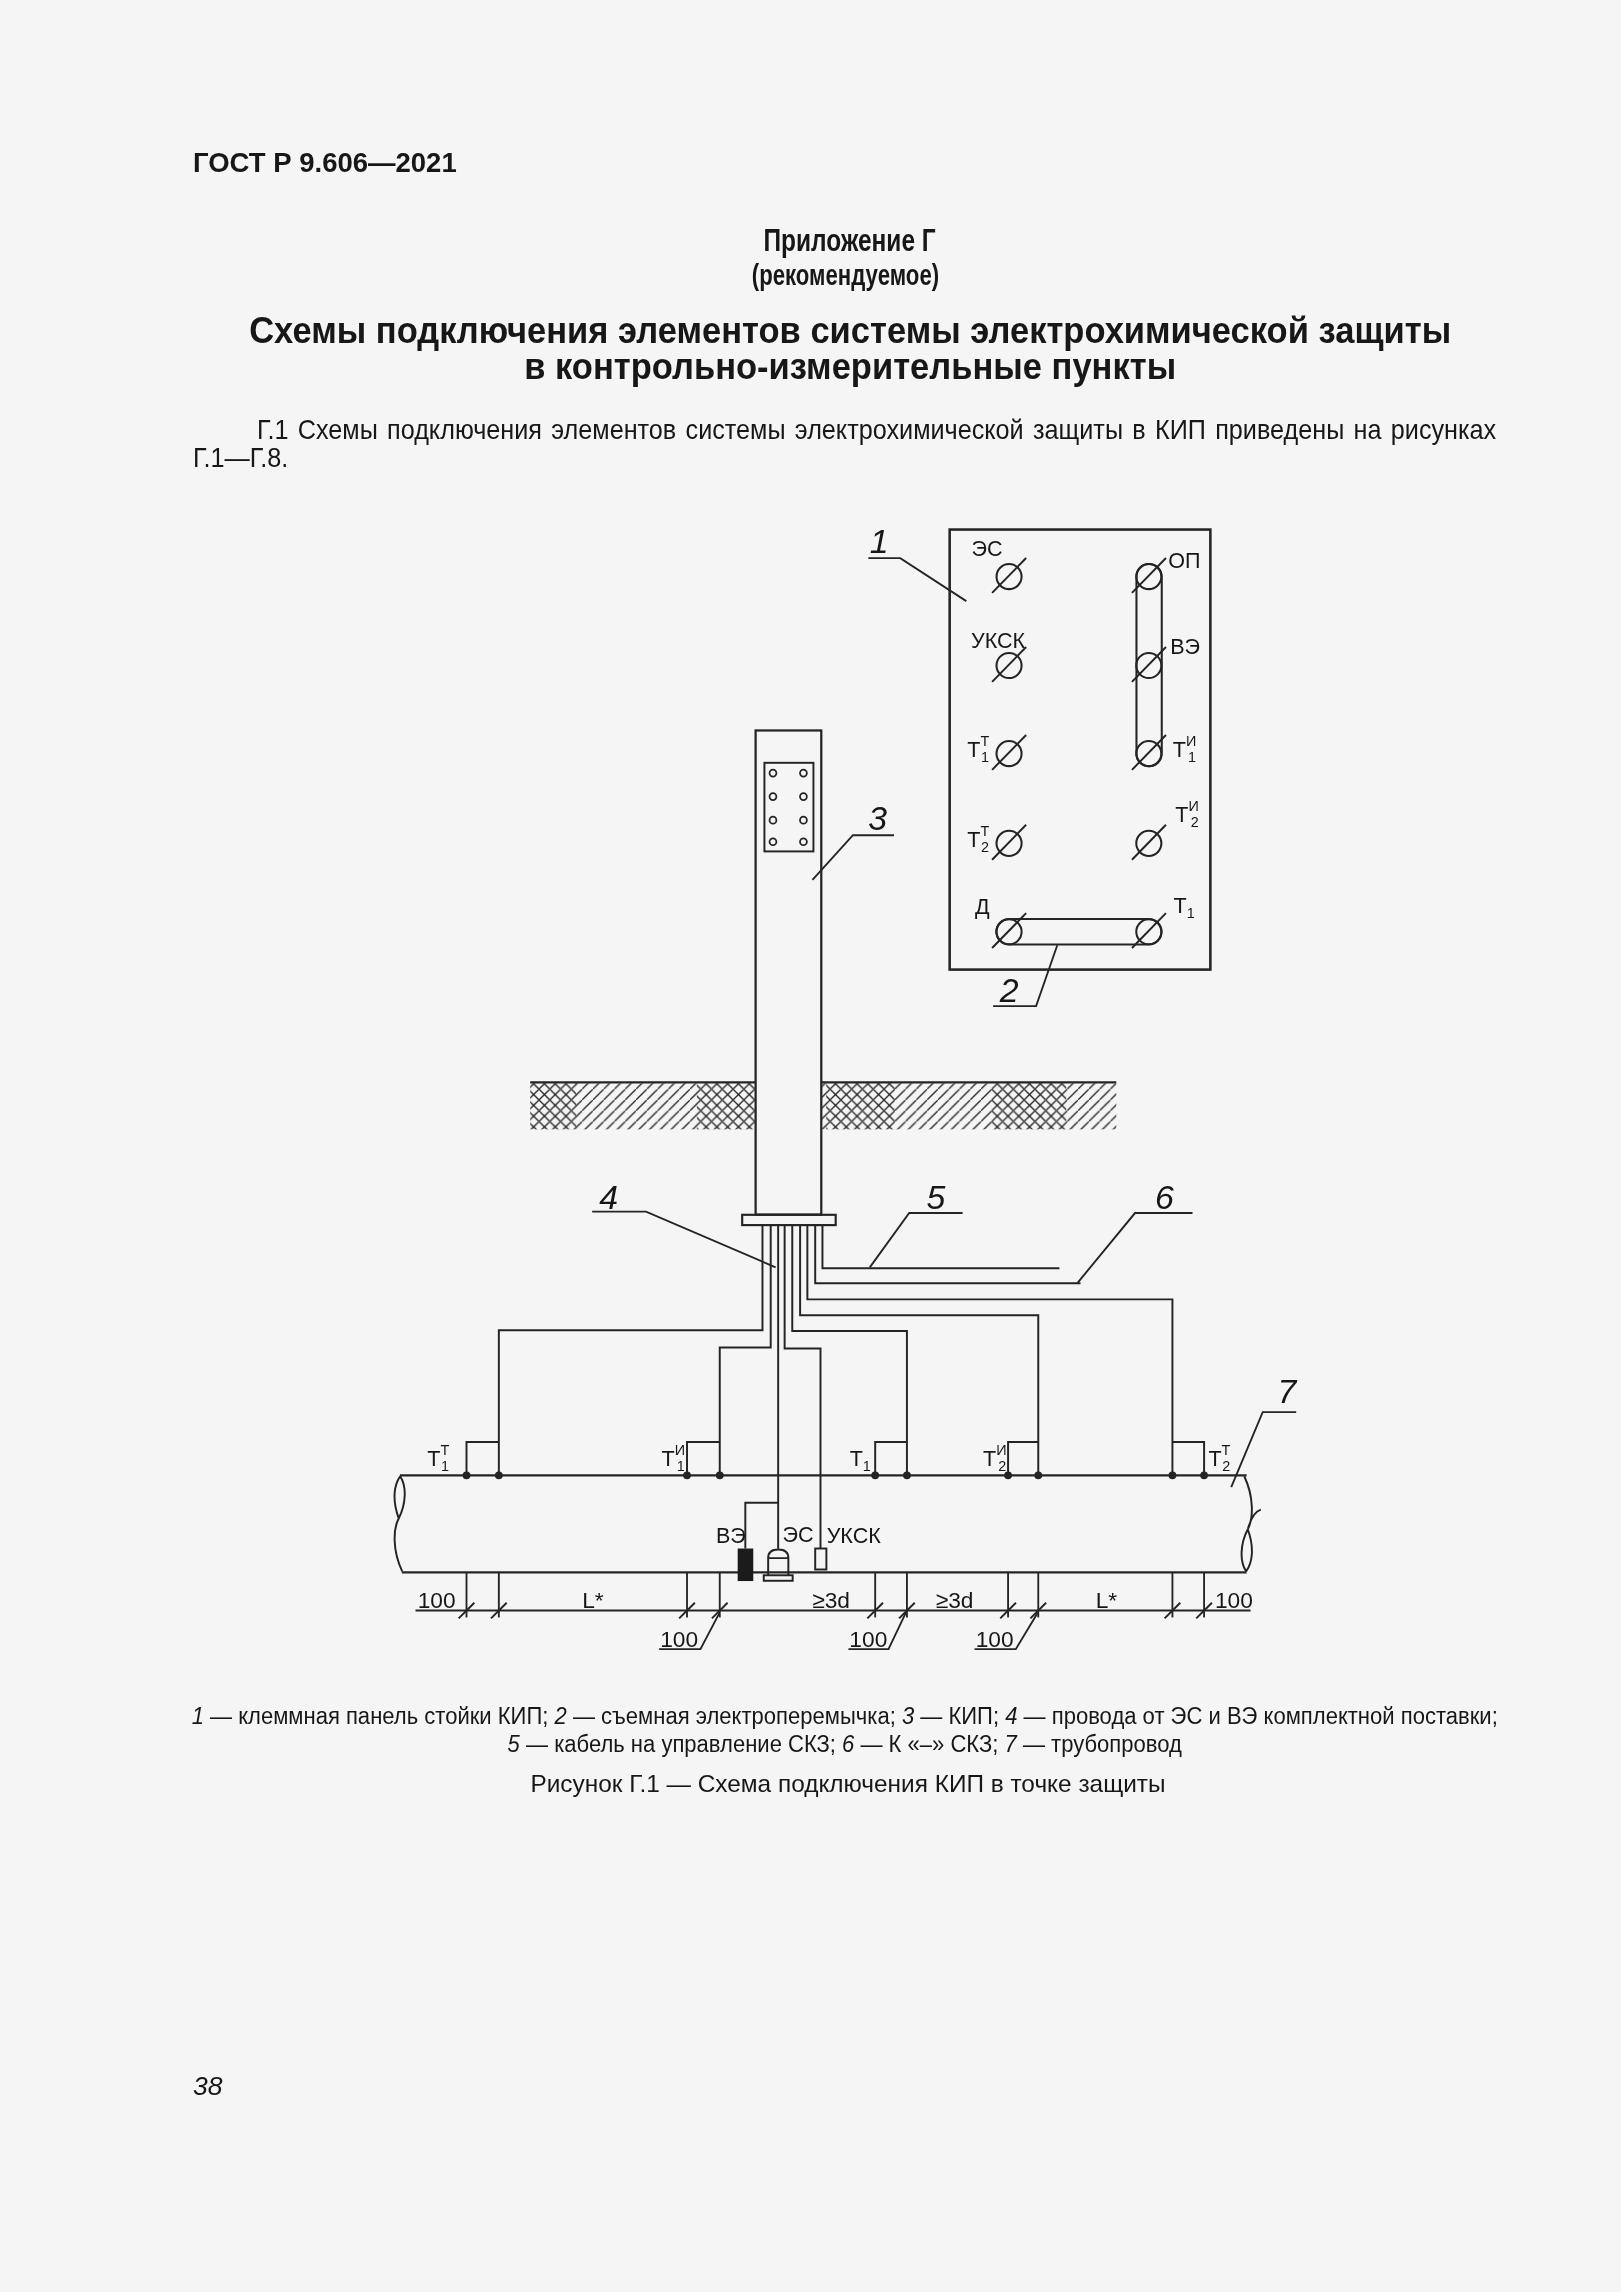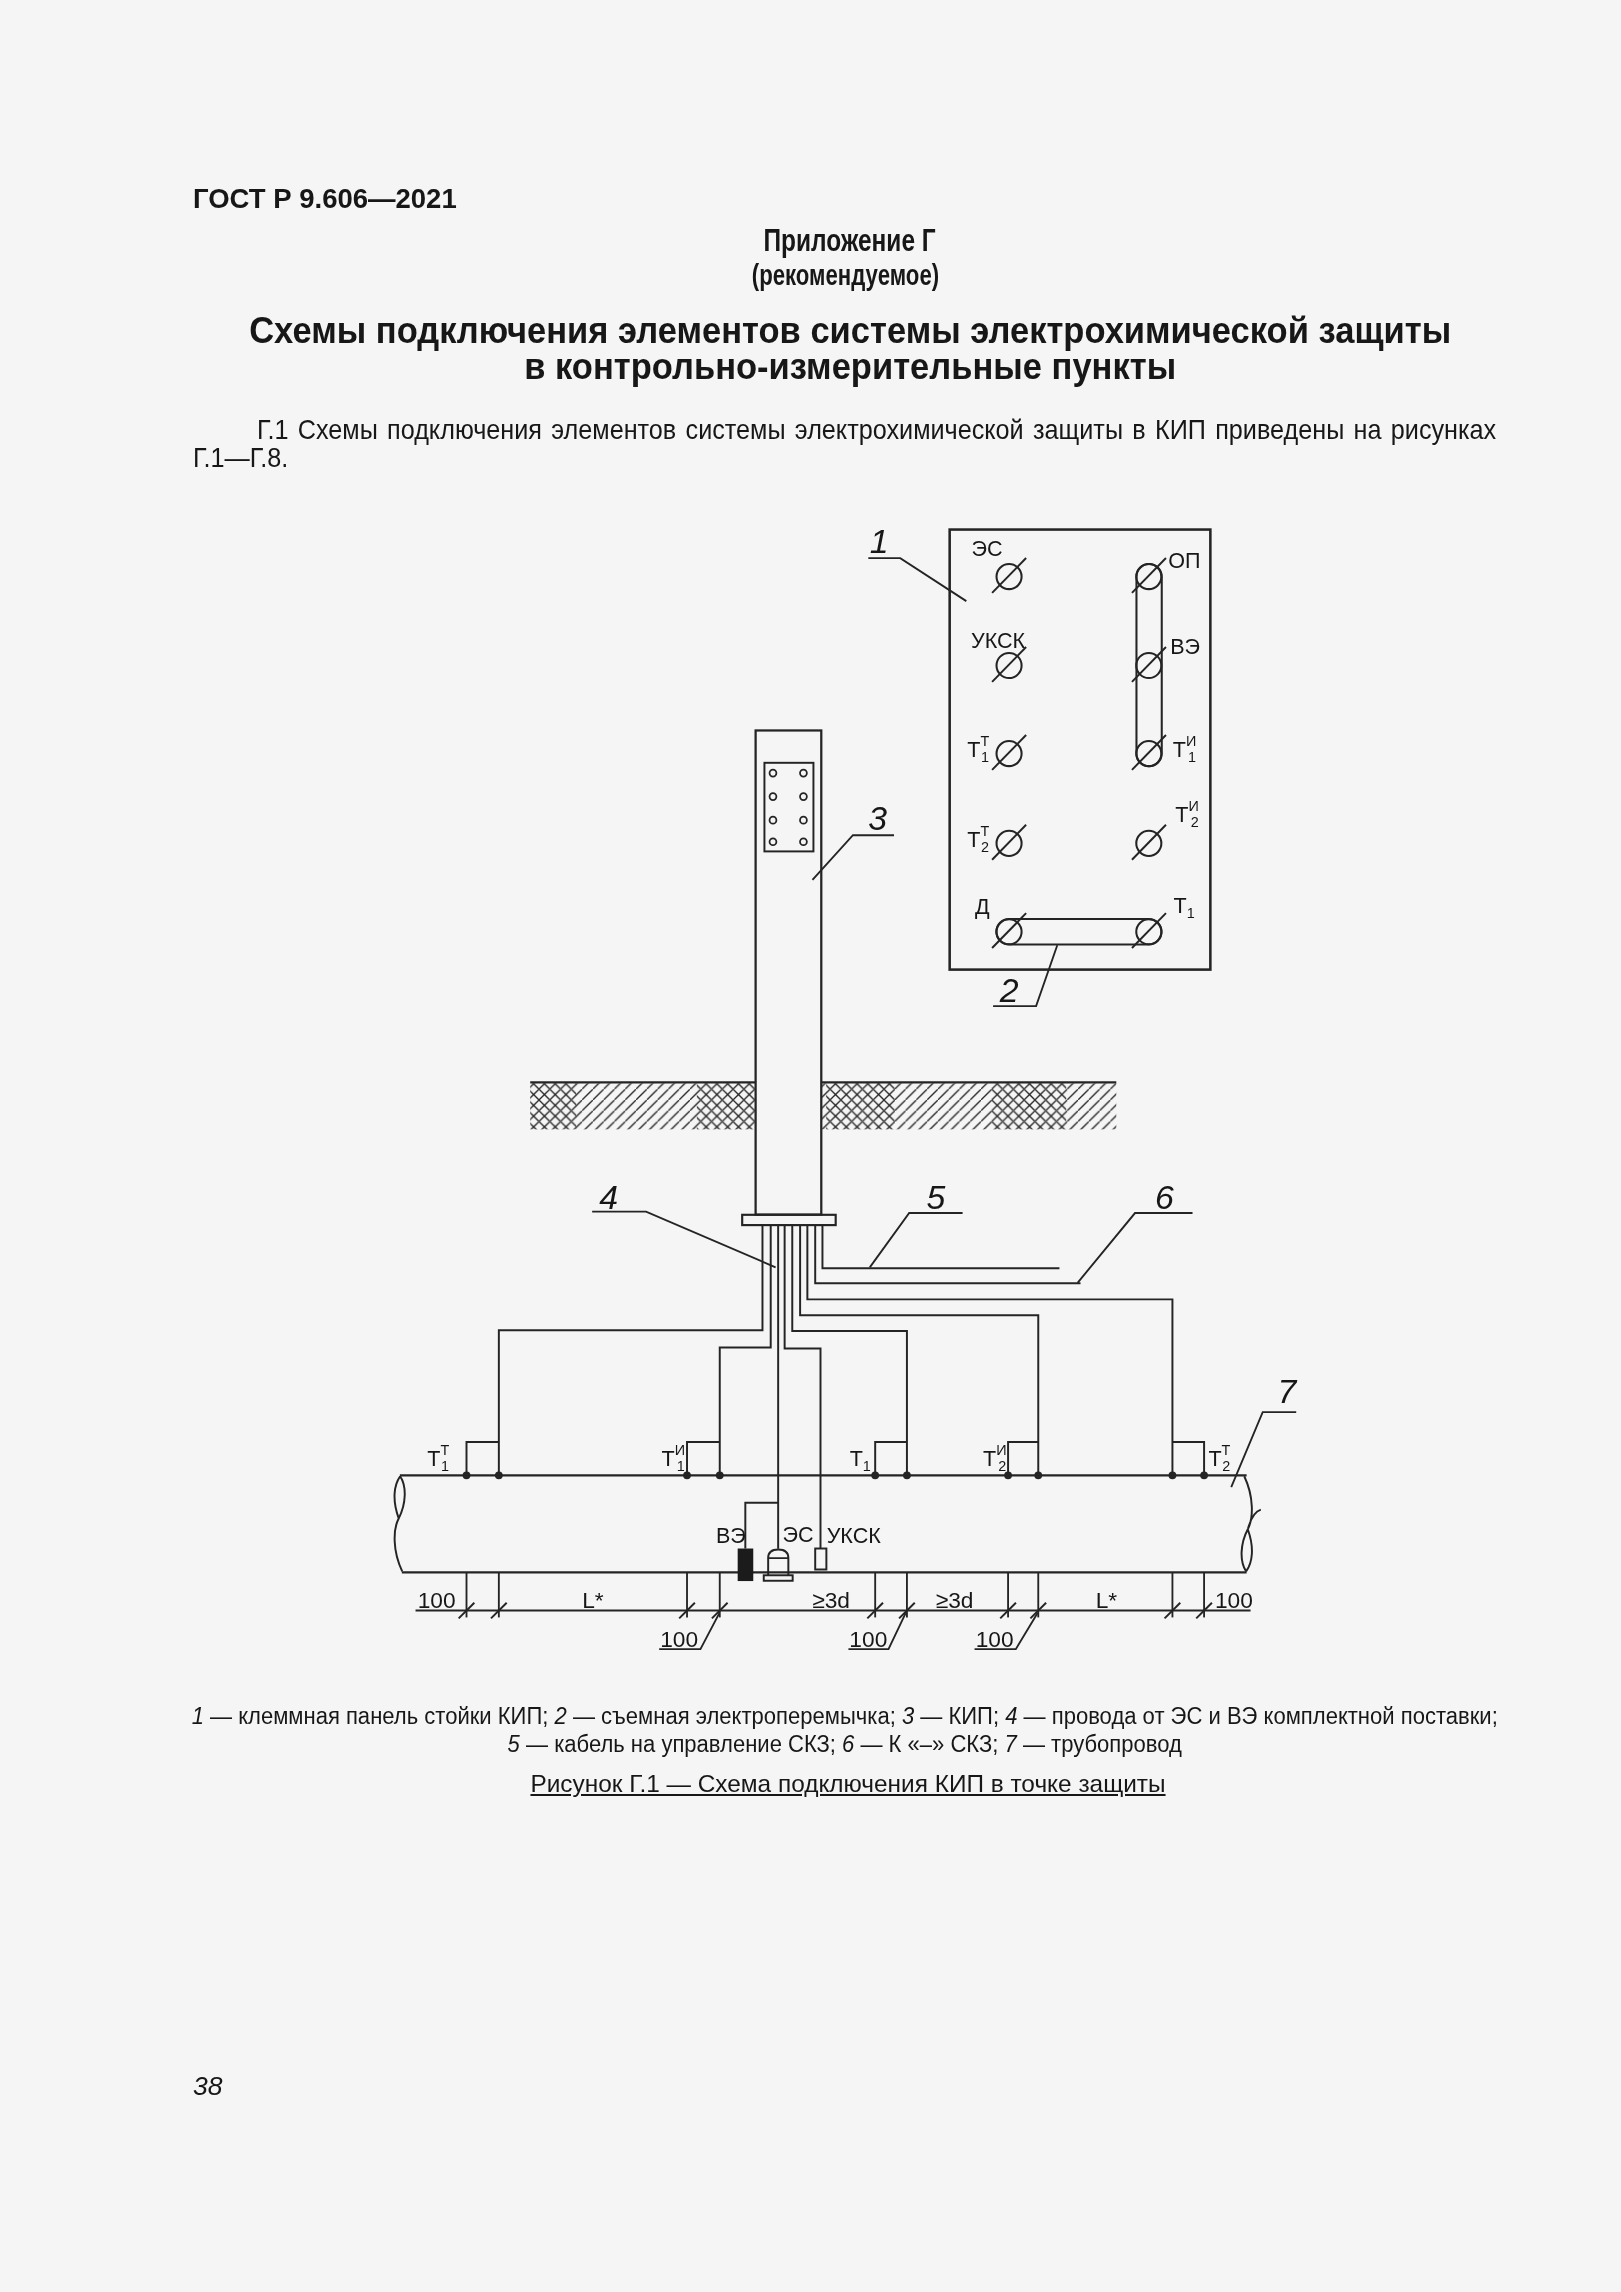--- a/index.html
+++ b/index.html
@@ -1,26 +1,26 @@
 <!DOCTYPE html>
 <html><head>
 <meta charset="utf-8">
 <style>
 html,body{margin:0;padding:0;}
 body{width:1621px;height:2293px;position:relative;background:#f5f5f5;
      font-family:"Liberation Sans",sans-serif;color:#171717;overflow:hidden;}
 .abs{position:absolute;}
 .b{font-weight:bold;}
-.ctr{text-align:center;text-decoration:underline;}
+.ctr{text-align:center;}
 i{font-style:italic;}
 </style>
 </head>
 <body>
 
-<div class="abs b" style="left:193px;top:149px;font-size:27.5px;line-height:28px;margin-top:36px;">ГОСТ Р 9.606—2021</div>
+<div class="abs b" style="left:193px;top:149px;font-size:27.5px;line-height:28px;">ГОСТ Р 9.606—2021</div>
 
 <div class="abs b ctr" style="left:197px;top:224px;width:1306px;font-size:32px;line-height:33px;"><span style="display:inline-block;transform:scaleX(0.765);transform-origin:50% 50%;">Приложение Г</span></div>
 <div class="abs b ctr" style="left:192px;top:259px;width:1306px;font-size:29px;line-height:33px;"><span style="display:inline-block;transform:scaleX(0.765);transform-origin:50% 50%;">(рекомендуемое)</span></div>
 
 <div class="abs b ctr" style="left:197px;top:313px;width:1306px;font-size:37px;line-height:36px;"><span style="display:inline-block;text-align:center;transform:scaleX(0.933);transform-origin:50% 50%;">Схемы подключения элементов системы электрохимической защиты<br>в контрольно-измерительные пункты</span></div>
 
 <div class="abs" style="left:193px;top:416px;width:1448px;font-size:28px;line-height:28px;transform:scaleX(0.9);transform-origin:0 0;">
 <div style="text-align:justify;text-align-last:justify;text-indent:71px;">Г.1&nbsp;Схемы подключения элементов системы электрохимической защиты в КИП приведены на рисунках</div>
 <div>Г.1—Г.8.</div>
 </div>

